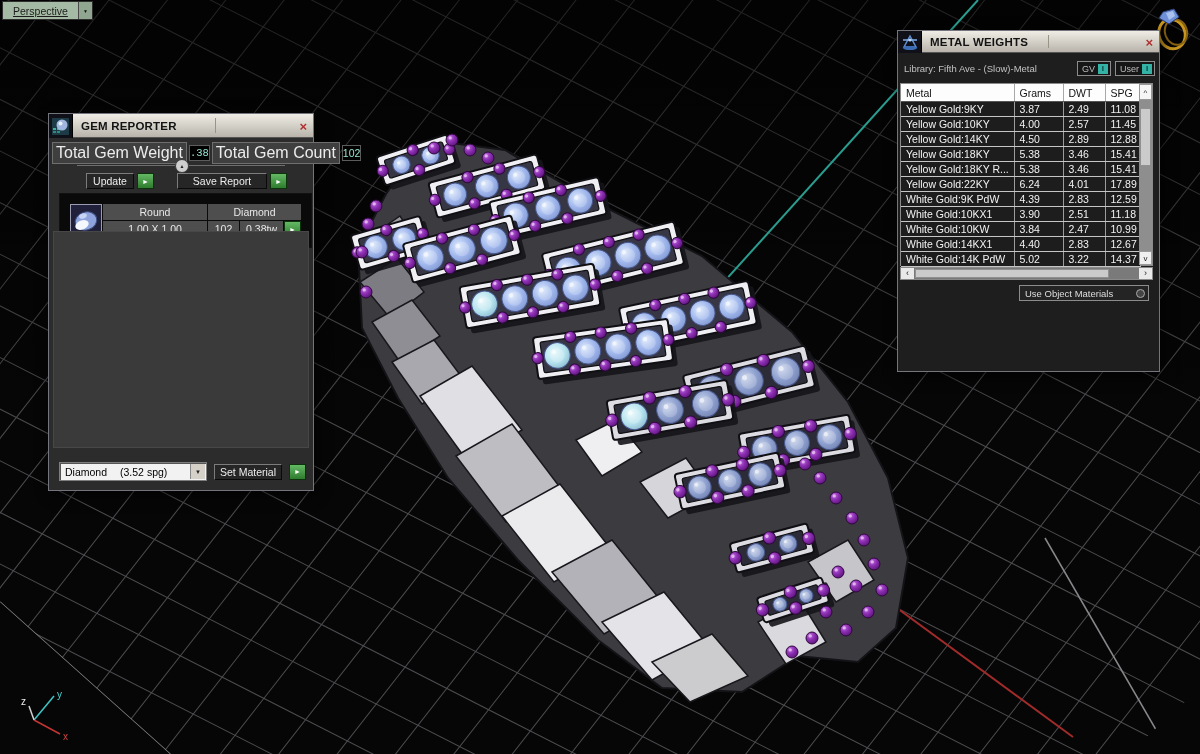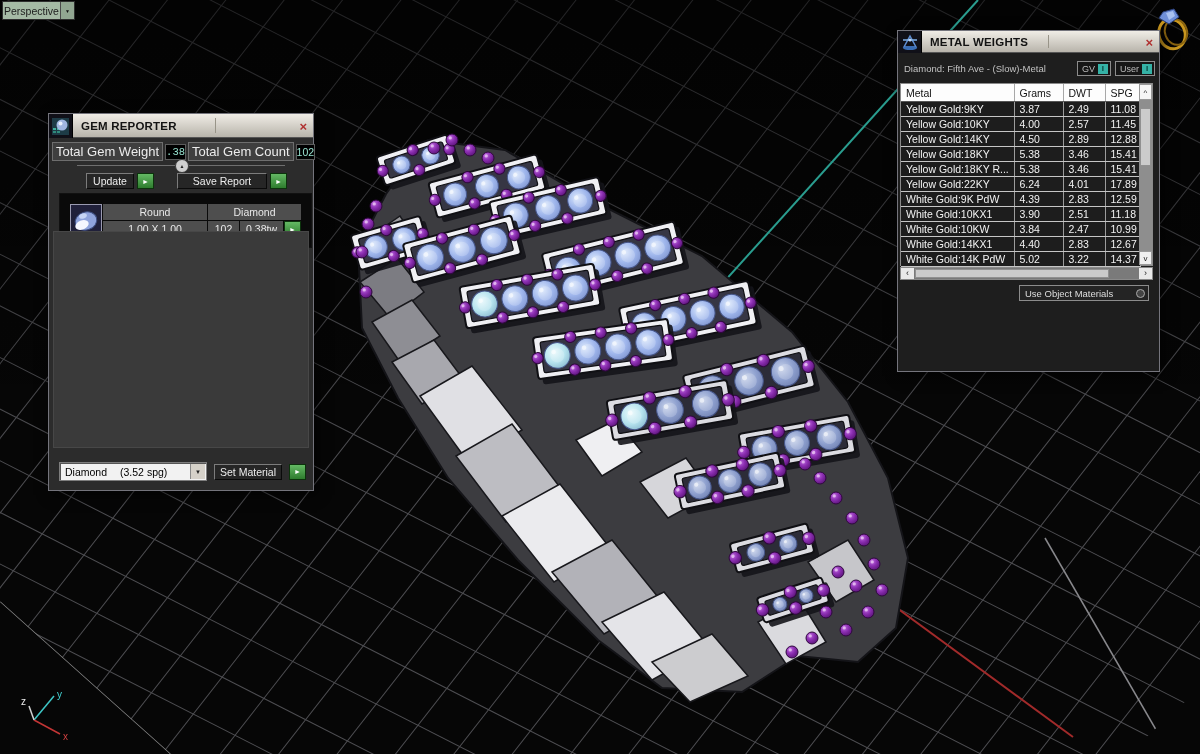--- a/index.html
+++ b/index.html
@@ -16,21 +16,21 @@
   .mw .tbar{height:22px;}
   .ticon{width:23px;background:#101018;display:flex;align-items:center;justify-content:center;border-right:1px solid #000;}
   .tbar-light{flex:1;background:linear-gradient(#f0ede6,#b8b4ab);display:flex;align-items:center;position:relative;border-bottom:1px solid #555;}
   .ttitle{font-weight:bold;font-size:11.5px;color:#131313;margin-left:8px;letter-spacing:.2px;white-space:nowrap;}
   .tsep{position:absolute;left:142px;top:4px;bottom:4px;width:1px;background:#989488;}
   .mw .tsep{left:126px;}
   .tclose{position:absolute;right:6px;top:50%;transform:translateY(-50%);color:#b03030;font-weight:bold;font-size:13px;line-height:13px;}
 
   
   .gr-row1{position:absolute;top:28px;left:3px;right:3px;display:flex;gap:2px;align-items:center;}
-  .glabel{background:#3f3f3f;border:1px solid #6e6e6e;color:#ececec;font-size:13px;padding:1px 3px;white-space:nowrap;}
+  .glabel{background:#3f3f3f;border:1px solid #6e6e6e;color:#ececec;font-size:16px;padding:1px 3px;white-space:nowrap;}
   .gval{background:#000;border:1px solid #5c5c5c;color:#97e2cf;font-size:10.5px;text-align:center;padding:1px 0;}
   .gv-w{width:30px;font-family:Liberation Mono, monospace;} .gv-c{width:28px;}
   .gr-div{position:absolute;top:51px;left:28px;right:28px;height:1px;background:#6e6e6e;}
   .gr-knob{position:absolute;left:50%;top:-6px;margin-left:-6px;width:12px;height:12px;background:#cfcfcf;border:1px solid #3c3c3c;
     border-radius:50%;font-size:5px;color:#222;display:flex;align-items:center;justify-content:center;}
   .gr-btns{position:absolute;top:59px;left:37px;display:flex;gap:3px;align-items:center;}
   .dbtn{background:#262626;border:1px solid;border-color:#7c7c7c #0a0a0a #0a0a0a #7c7c7c;color:#ececec;
     font-size:10.5px;font-family:inherit;height:16px;padding:0 4px;text-align:center;white-space:nowrap;}
   .btn-update{width:48px;} .btn-save{width:90px;margin-left:20px;}
   .gbtn{width:15px;height:14px;background:linear-gradient(#64b964,#2e7c2e);border:1px solid #0c330c;color:#fff;
@@ -76,21 +76,21 @@
   .mw-uom{position:absolute;right:10px;top:254px;width:120px;height:14px;background:#242424;border:1px solid #8c8c8c;
     display:flex;align-items:center;justify-content:space-between;font-size:9.5px;color:#dedede;padding:0 3px 0 5px;}
   .uom-circ{width:7px;height:7px;border:1px solid #aaa;border-radius:50%;background:#444;}
   .mw-instr{position:absolute;left:0;right:0;top:278px;text-align:center;color:#e5c23a;font-weight:bold;
     font-size:10.5px;line-height:13px;white-space:nowrap;}
   .mw-calc{position:absolute;left:0;right:0;top:314px;display:flex;justify-content:center;align-items:center;gap:3px;}
   .btn-calc{width:76px;text-align:left;padding-left:6px;}
 
   
   .vp-chip{position:absolute;left:2px;top:1px;height:17px;display:flex;align-items:stretch;border:1px solid #2e2e2e;background:#a5baa5;}
-  .vp-text{font-size:10.5px;color:#1c1c1c;display:flex;align-items:center;padding:0 1px;}
+  .vp-text{font-size:10.5px;color:#1c1c1c;display:flex;align-items:center;padding:0 10px;text-decoration:underline;}
   .vp-arr{width:13px;background:#91a691;border-left:1px solid #4a4a4a;display:flex;align-items:center;justify-content:center;font-size:5px;color:#111;}
   .gizmo{position:absolute;left:18px;top:688px;}
   .applogo{position:absolute;left:1148px;top:3px;}
 </style>
 </head>
 <body>
 
 <div id="stage">
 
   <svg id="scene" width="1200" height="754">
@@ -828,21 +828,21 @@
           <circle cx="9" cy="6" r="1.6" fill="#b8d4f4"></circle>
         </svg>
       </div>
       <div class="tbar-light">
         <span class="ttitle">METAL WEIGHTS</span>
         <span class="tsep"></span>
         <span class="tclose">×</span>
       </div>
     </div>
     <div class="mw-lib">
-      <span class="mw-libtext">Diamond: Fifth Ave - (Slow)-Metal</span>
+      <span class="mw-libtext">Library: Fifth Ave - (Slow)-Metal</span>
       <span class="toggles">
         <span class="toggle">
           <i style="font-style:normal">GV</i>
           <b>I</b>
         </span>
         <span class="toggle">
           <i style="font-style:normal">User</i>
           <b>I</b>
         </span>
       </span>

